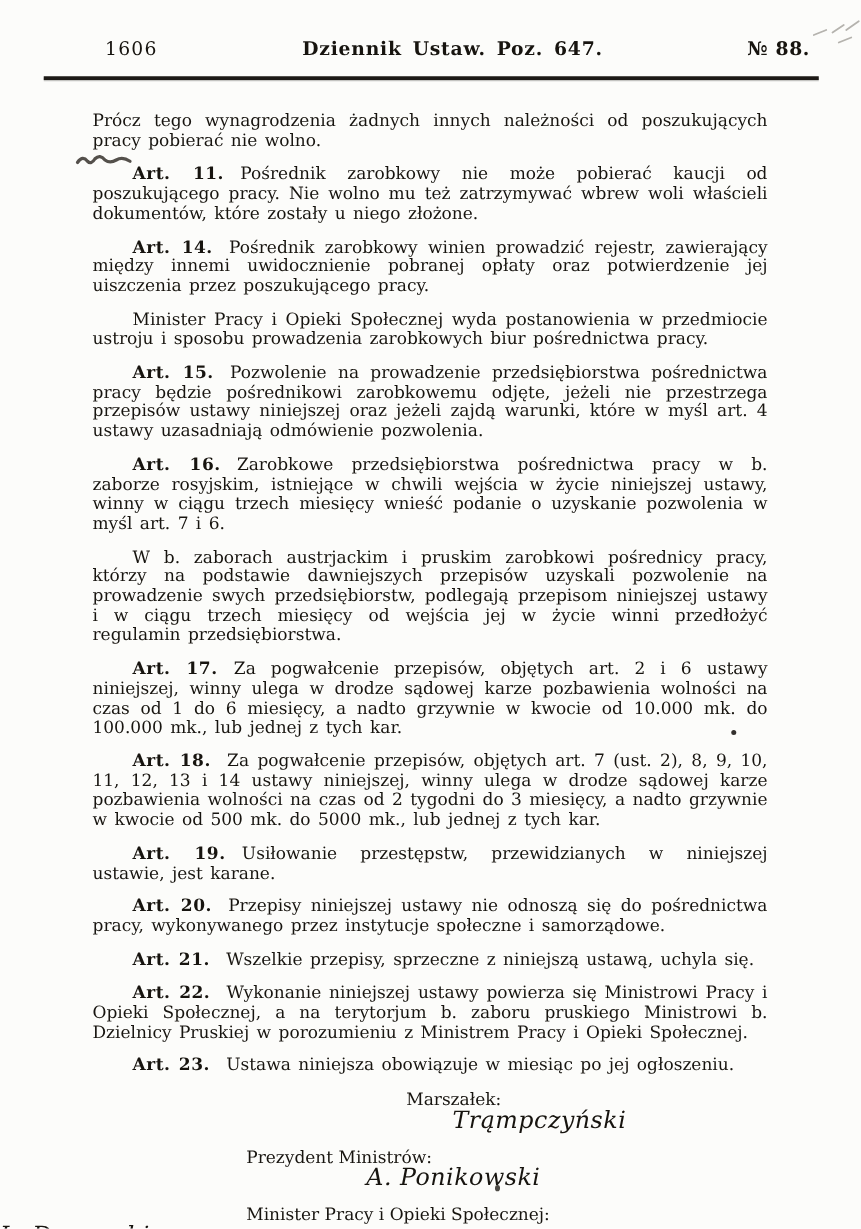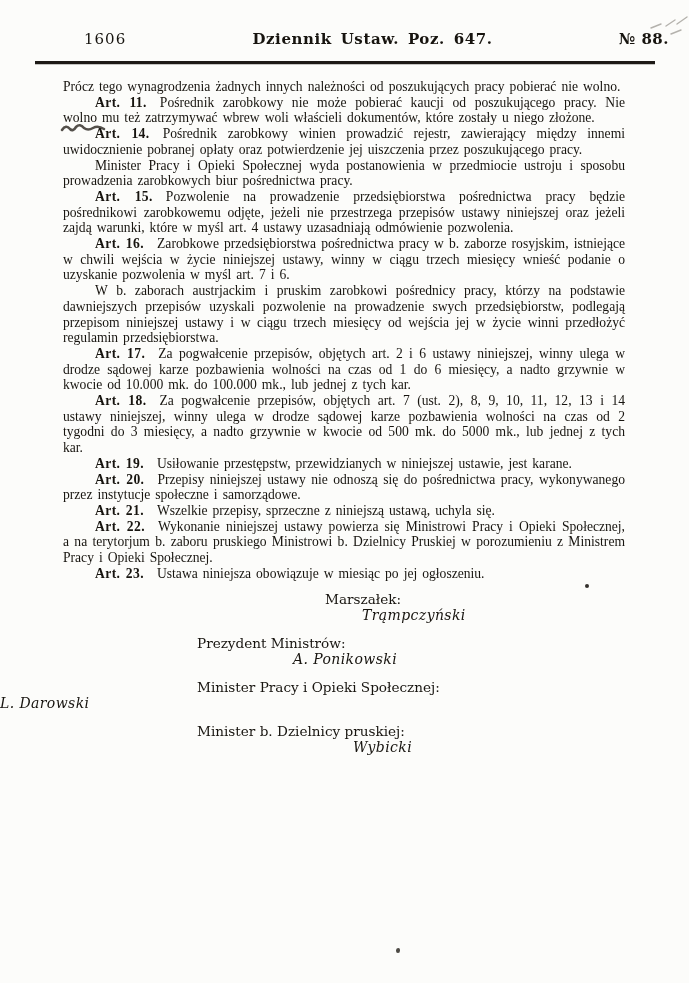--- a/index.html
+++ b/index.html
@@ -8,47 +8,47 @@
     width:689px; height:983px;
     background:#fcfcfa;
     color:#17140f;
     font-family:"DejaVu Serif", serif;
     overflow:hidden;
     box-sizing:border-box;
   }
   
   .header {
     display:flex; justify-content:space-between; align-items:baseline;
-    padding:30px 20px 0 84px;
+    padding:30px 41px 0 84px;
     font-size:15px;
   }
   .page-num { letter-spacing:1px; }
   .journal-title { font-weight:bold; letter-spacing:0.6px; word-spacing:3px; }
   .issue-num { font-weight:bold; letter-spacing:0.5px; }
   .rule {
     height:3px; background:#1d1a16;
     margin:13px 34px 0 35px;
     box-shadow:0 1px 0 rgba(29,26,22,0.25);
   }
   
   .content {
     padding:15px 64px 0 63px;
     font-size:13.6px;
     line-height:15.7px;
     text-align:justify;
     word-spacing:1.6px;
   }
-  .content p { margin:0;font-family:Liberation Serif, serif; }
+  .content p { margin:11px; }
   .para-first { text-indent:0; }
   .para-art  { margin-top:7px; text-indent:32px; }
   .para-cont { text-indent:32px; }
   .lbl { font-weight:bold; padding-right:13px; letter-spacing:0.4px; }
   
   .sigs { font-size:13.6px; line-height:16px; }
-  .sig-name { font-style:italic; font-size:14px; letter-spacing:0.4px; }
+  .sig-name { font-style:italic; font-size:19px; letter-spacing:0.4px; }
   .marshal { margin-top:9px; }
   .marshal .sig-title { margin-left:325px; }
   .marshal .sig-name  { margin-left:362px; }
   .official { margin-top:12px; }
   .official .sig-title { margin-left:197px; }
   .name-1 { margin-left:293px; }
   .name-2 { }
   .name-3 { margin-left:353px;font-style:italic; }
   
   .smudge { position:absolute; left:60px; top:122px; opacity:0.8; }

